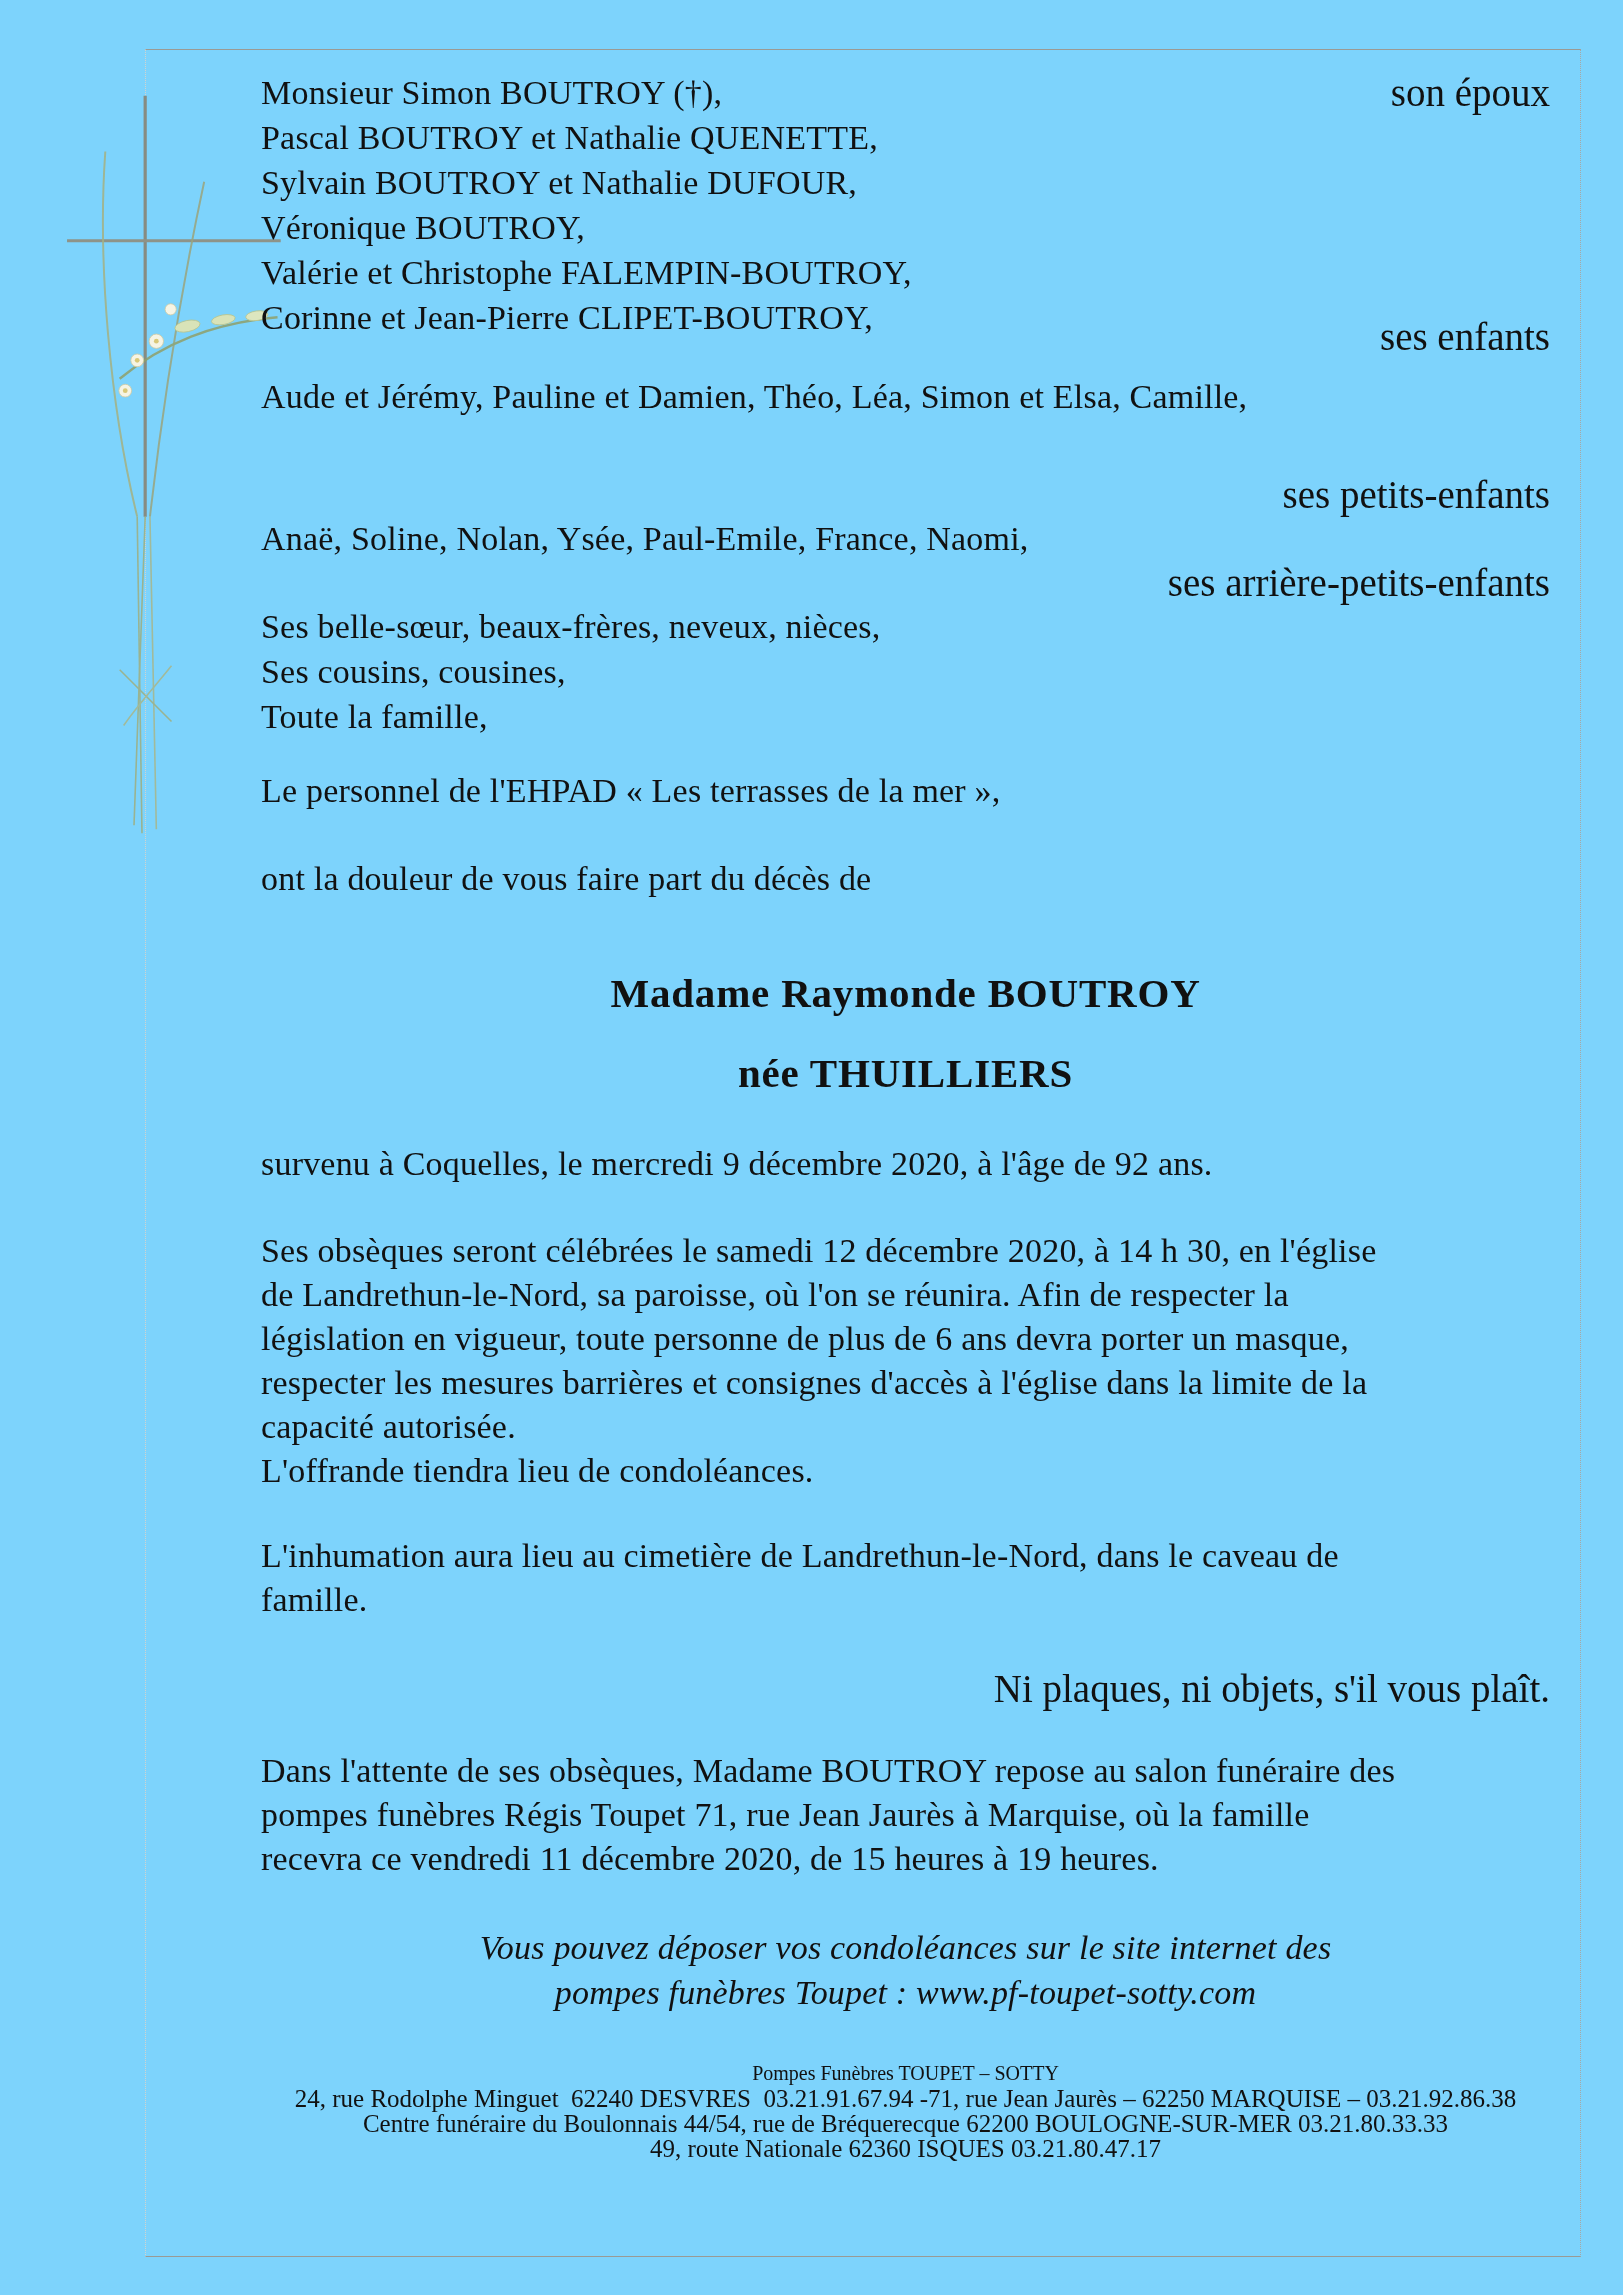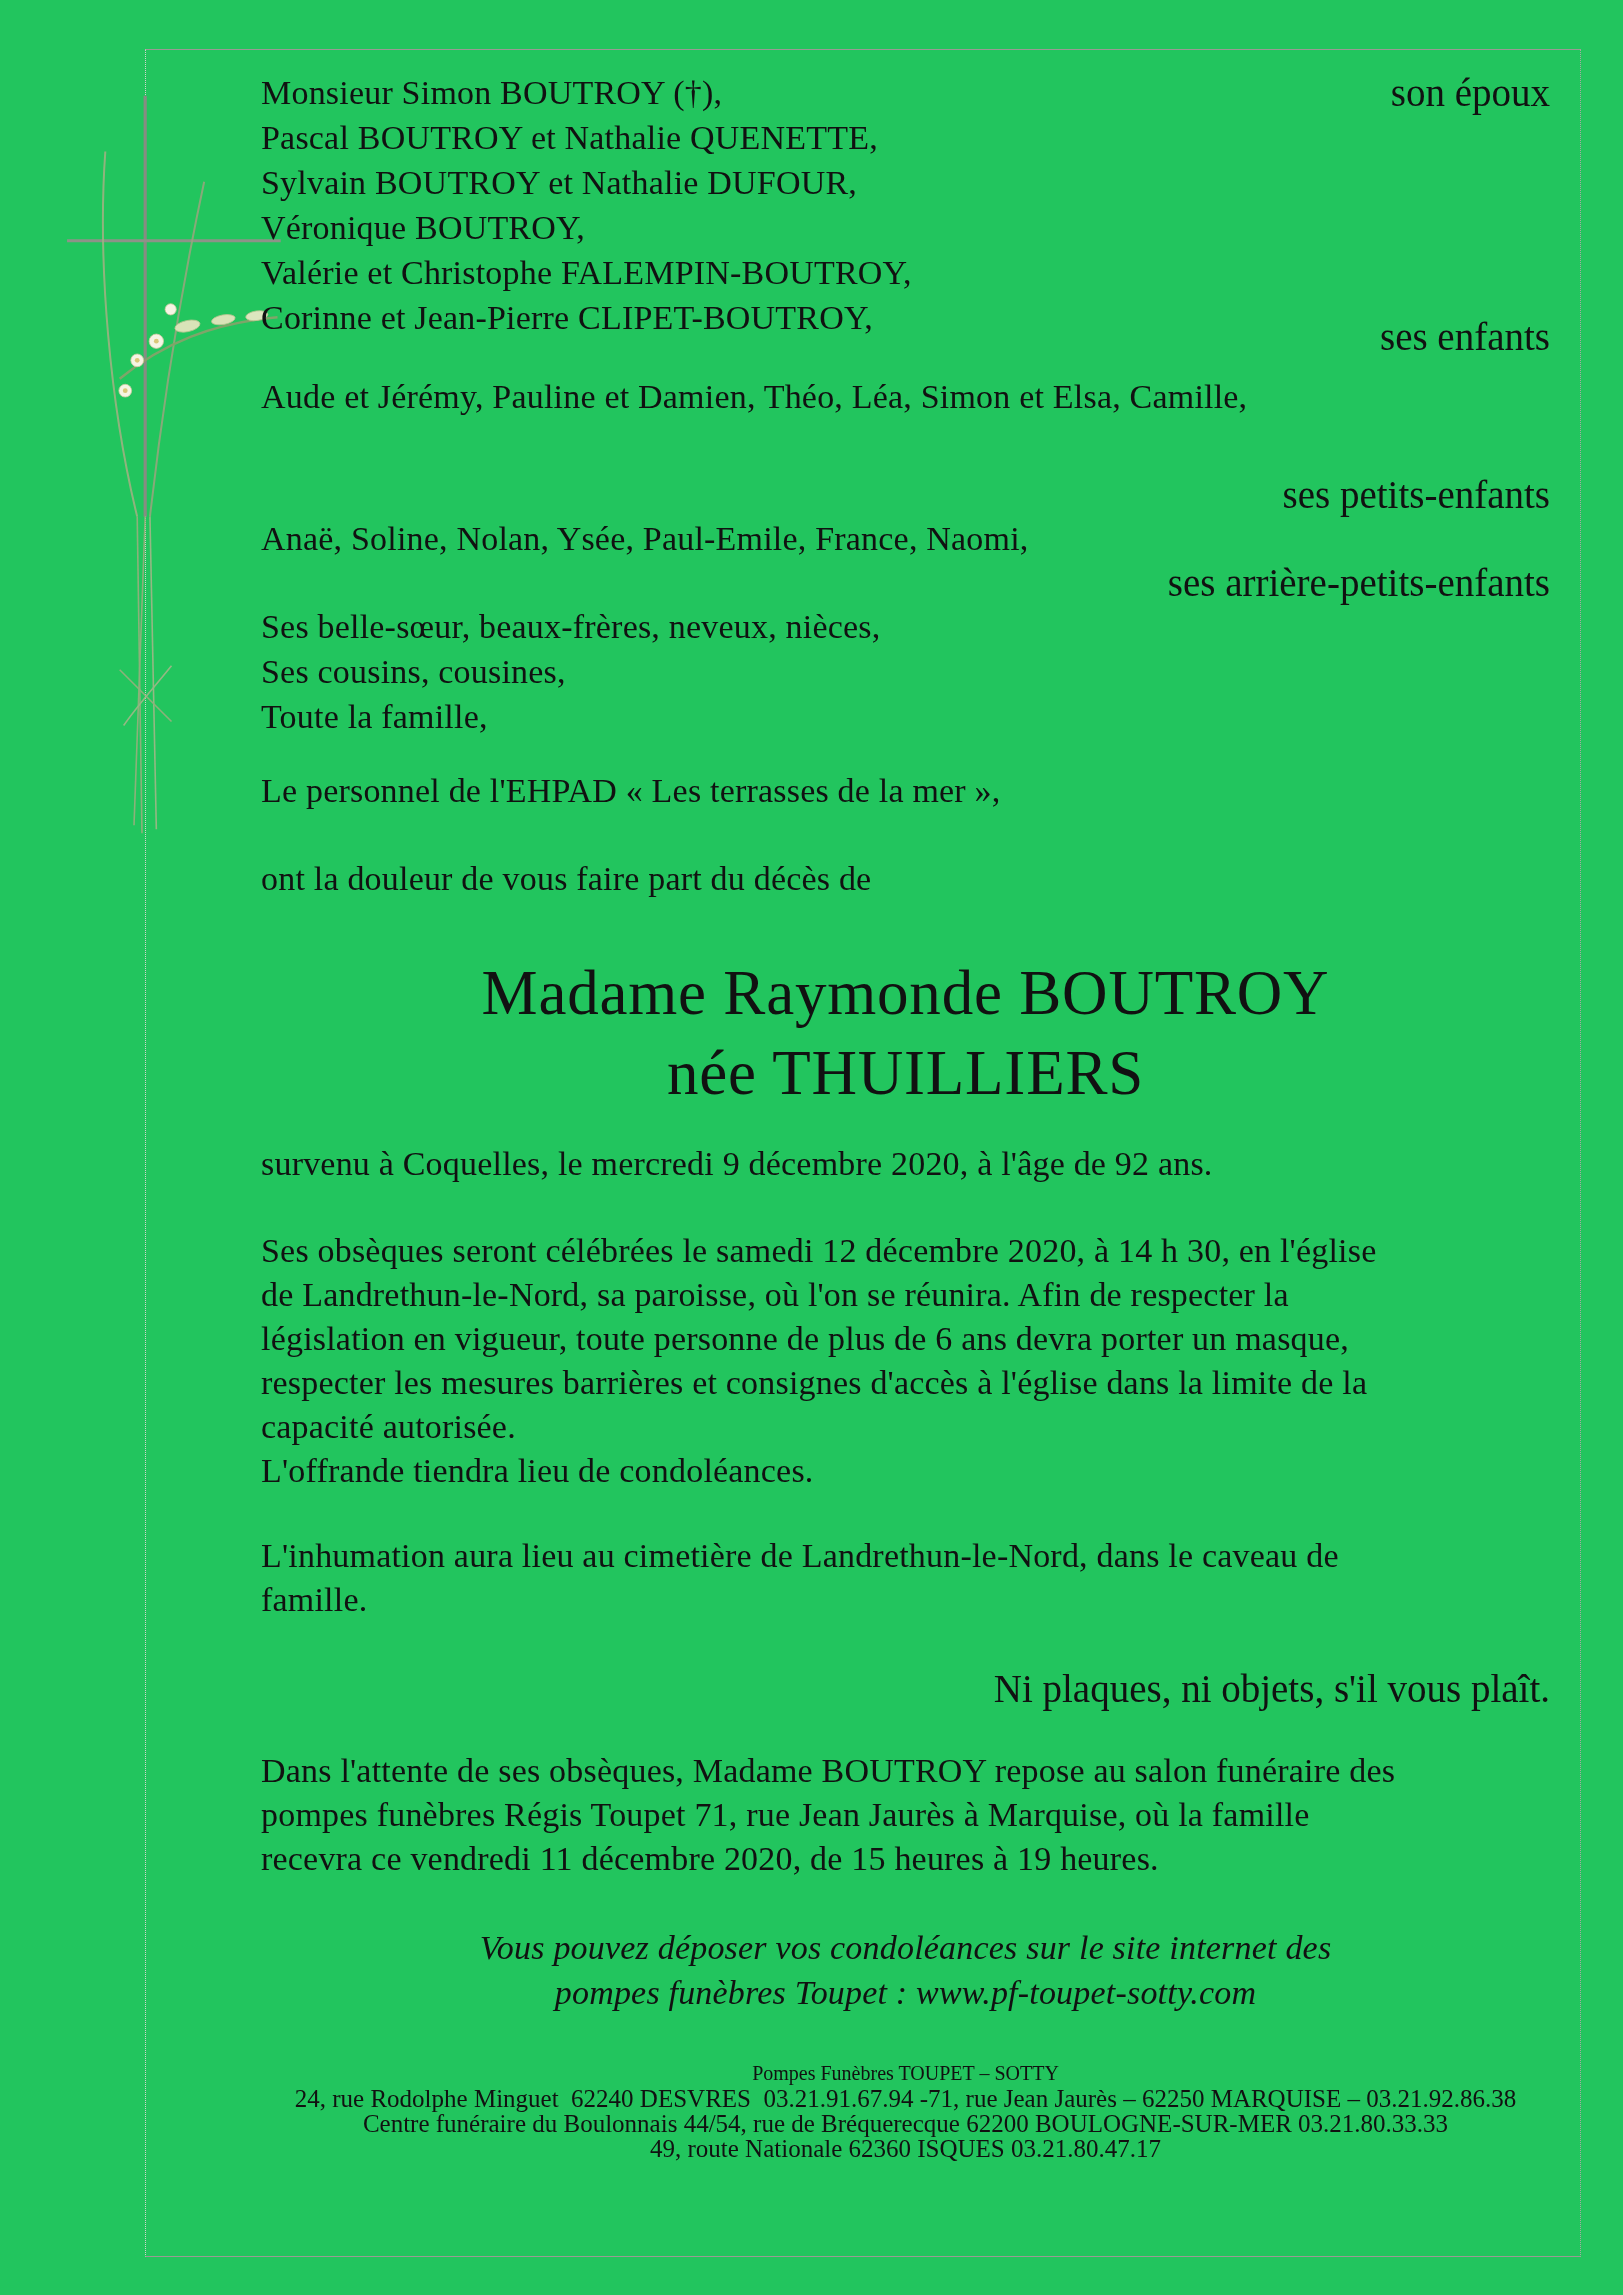--- a/index.html
+++ b/index.html
@@ -1,20 +1,20 @@
 <!DOCTYPE html>
 <html style="font-size:12.8px"><head>
 <meta charset="utf-8">
 <style>
   html, body { margin: 0; padding: 0; background: #ffffff; }
   .page {
     position: relative;
     width: 1624px;
     height: 2295px;
-    background: #22c55e;
+    background: #7dd3fc;
     font-family: "Liberation Serif", serif;
     color: #111111;
     overflow: hidden;
   }
   
   .frame {
     position: absolute;
     left: 145px;
     top: 49px;
     width: 1434px;
@@ -48,23 +48,23 @@
   }
   .rlabel {
     position: absolute;
     right: 0;
     font-size: 39px;
     line-height: 45px;
     white-space: pre;
   }
   .title-block { text-align: center; }
   .title-line {
-    font-size: 63px;
+    font-size: 41px;
     line-height: 80px;
-    font-weight: normal;
+    font-weight: bold;
     letter-spacing: 0.8px;
     white-space: pre;
   }
   .italic-center {
     text-align: center;
     font-style: italic;
   }
   .italic-center .line { white-space: pre; }
   .footer-block { text-align: center; }
   .footer-line {

